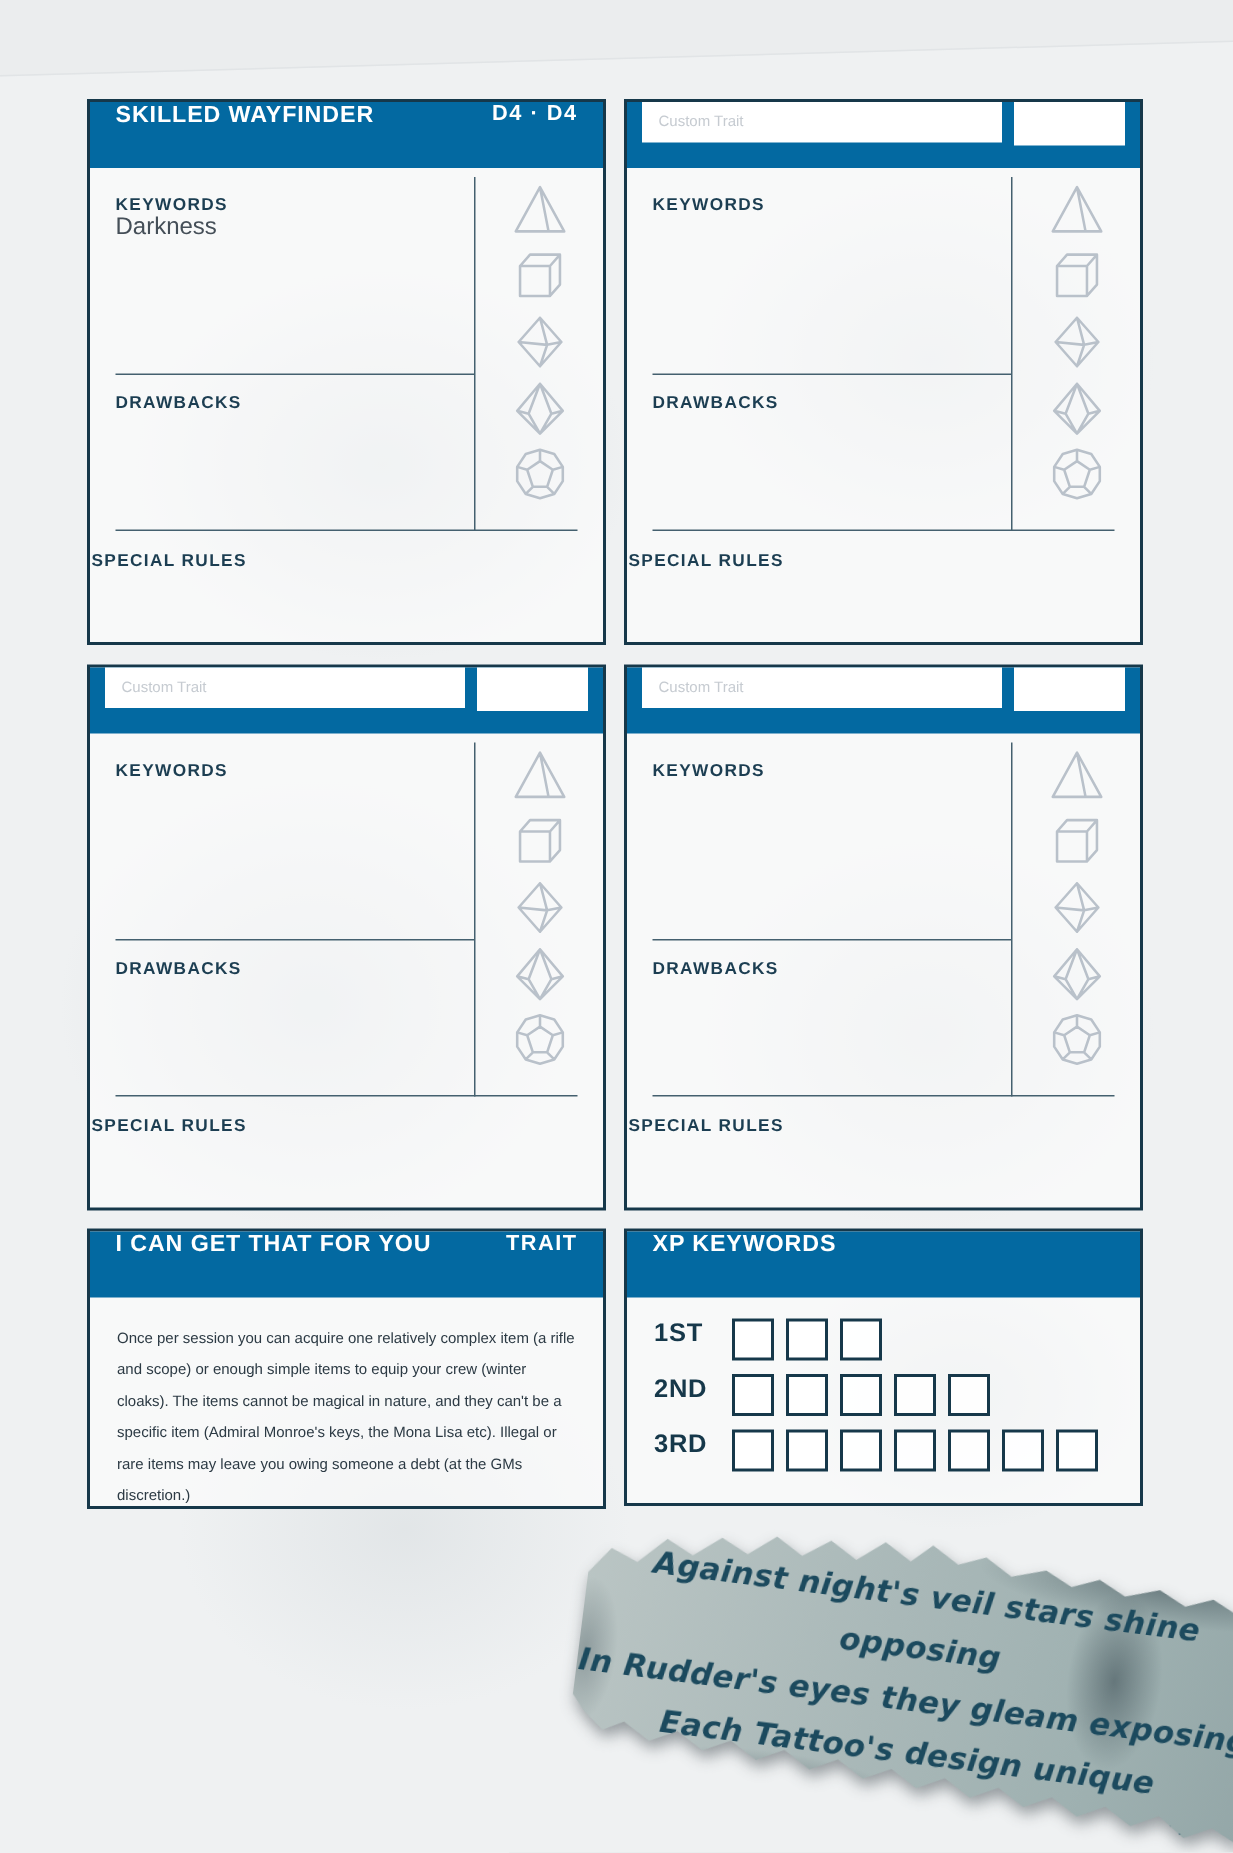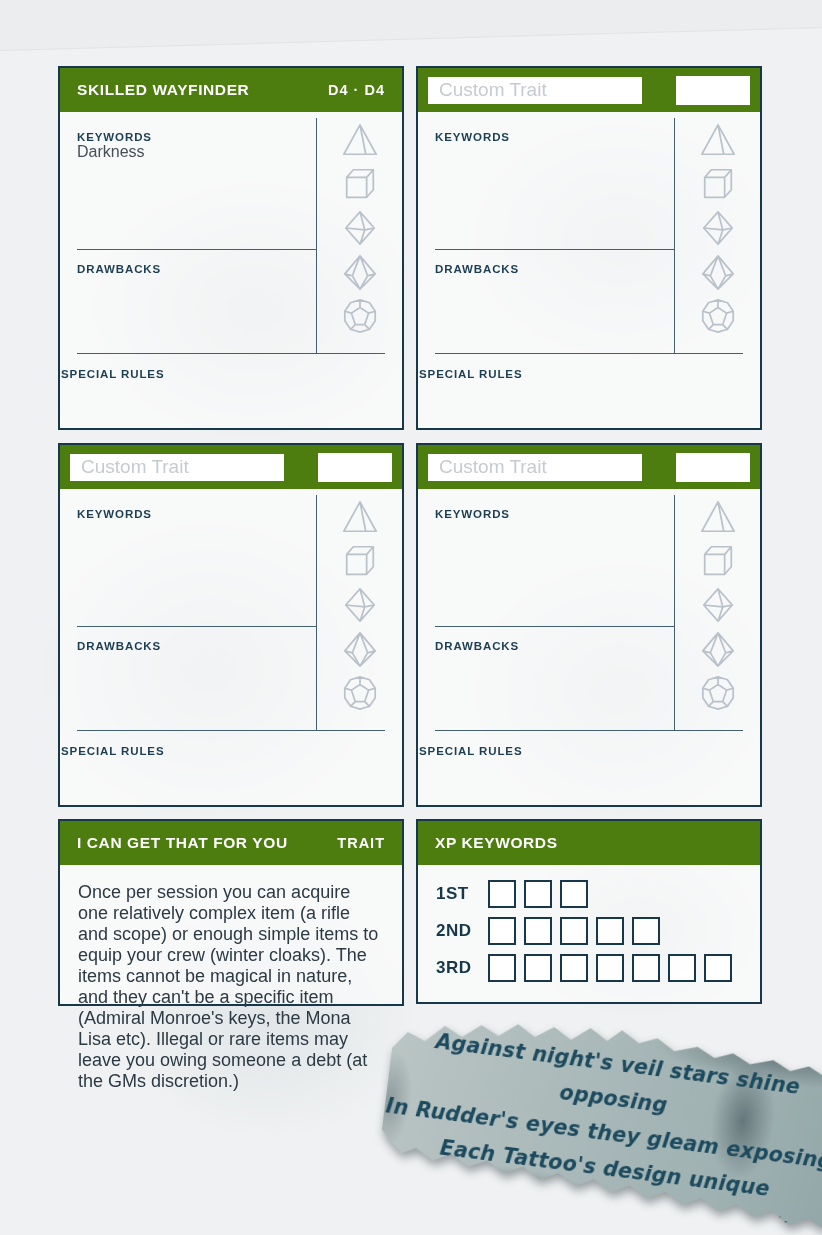--- a/index.html
+++ b/index.html
@@ -11,52 +11,52 @@
   .blotch{position:absolute;border-radius:50%;pointer-events:none;}
   .b1{left:90px;top:180px;width:330px;height:260px;background:radial-gradient(closest-side,rgba(205,211,215,.55),rgba(205,211,215,0));}
   .b2{left:470px;top:120px;width:300px;height:240px;background:radial-gradient(closest-side,rgba(208,214,218,.5),rgba(208,214,218,0));}
   .b3{left:40px;top:520px;width:340px;height:300px;background:radial-gradient(closest-side,rgba(203,209,214,.5),rgba(203,209,214,0));}
   .b4{left:470px;top:560px;width:300px;height:260px;background:radial-gradient(closest-side,rgba(206,212,216,.45),rgba(206,212,216,0));}
   .b5{left:120px;top:900px;width:300px;height:240px;background:radial-gradient(closest-side,rgba(210,216,219,.45),rgba(210,216,219,0));}
   .b6{left:520px;top:840px;width:240px;height:180px;background:radial-gradient(closest-side,rgba(209,215,218,.5),rgba(209,215,218,0));}
 
   .card{position:absolute;border:2px solid #16384a;background:rgba(253,254,254,.62);
         box-sizing:border-box;z-index:1;}
-  .card-header{height:44px;background:#4d7c0f;display:flex;align-items:center;
+  .card-header{height:44px;background:#0369a1;display:flex;align-items:flex-start;
                padding:0 17px;box-sizing:border-box;}
   .hdr-title{color:#fff;font-weight:700;font-size:15.5px;letter-spacing:.6px;}
   .hdr-dice{color:#fff;font-weight:700;font-size:14.5px;letter-spacing:1px;margin-left:auto;}
   .hdr-input-row{padding:0 10px;}
-  .trait-name-input{width:214px;height:27px;background:#fff;border:none;outline:none;
-        font-family:"Liberation Sans",sans-serif;font-size:19px;color:#33414b;
+  .trait-name-input{width:240px;height:27px;background:#fff;border:none;outline:none;
+        font-family:"Liberation Sans",sans-serif;font-size:10px;color:#33414b;
         padding:0 11px;box-sizing:border-box;}
   .trait-name-input::placeholder{color:#c6cbd1;}
   .trait-dice-input{margin-left:auto;width:70px;height:27px;background:#fff;border:none;outline:none;}
 
   
   .trait-body{position:relative;height:353px;}
   .sec-label{font-size:11.5px;font-weight:700;letter-spacing:.9px;color:#1c3e52;}
   .kw-area{position:absolute;left:17px;top:12px;width:239px;height:126px;
            border-bottom:1px solid #44606f;box-sizing:border-box;padding-top:7px;}
   .kw-value{font-size:16px;color:#454f58;}
   .db-area{position:absolute;left:17px;top:138px;width:308px;height:104px;
            border-bottom:1px solid #44606f;box-sizing:border-box;padding-top:13px;}
   .sr-area{position:absolute;left:1px;top:242px;width:308px;padding-top:14px;}
   .vdiv{position:absolute;left:256px;top:6px;width:1px;height:236px;background:#44606f;}
   .dice-col{position:absolute;left:258px;top:9px;width:84px;display:flex;
             flex-direction:column;align-items:center;gap:6px;}
   .die{display:block;}
   .die path{fill:none;stroke:#b9c1ca;stroke-width:1.8;stroke-linejoin:round;stroke-linecap:round;}
 
   
-  .tech-body{padding:17px 18px 0 18px;font-size:18px;line-height:21px;color:#2c3a44;}
+  .tech-body{padding:17px 18px 0 18px;font-size:10px;line-height:21px;color:#2c3a44;}
 
   
   .xp-body{padding:14px 0 0 18px;}
-  .xp-row{display:flex;align-items:center;height:30px;margin-bottom:7px;}
+  .xp-row{display:flex;height:30px;margin-bottom:7px;}
   .xp-label{width:52px;font-size:17px;font-weight:700;color:#16384a;letter-spacing:.5px;}
   .xp-boxes{display:flex;gap:8px;}
   .xp-box{width:28px;height:28px;border:2.5px solid #16384a;background:rgba(255,255,255,.9);
           box-sizing:border-box;}
 
   
   .pack-header{height:42px;}
   .pack-input{width:233px;height:26px;background:#fff;border:none;outline:none;
         font-family:"Liberation Sans",sans-serif;font-weight:700;font-size:12.5px;
         letter-spacing:1px;padding:0 11px;box-sizing:border-box;color:#33414b;}

